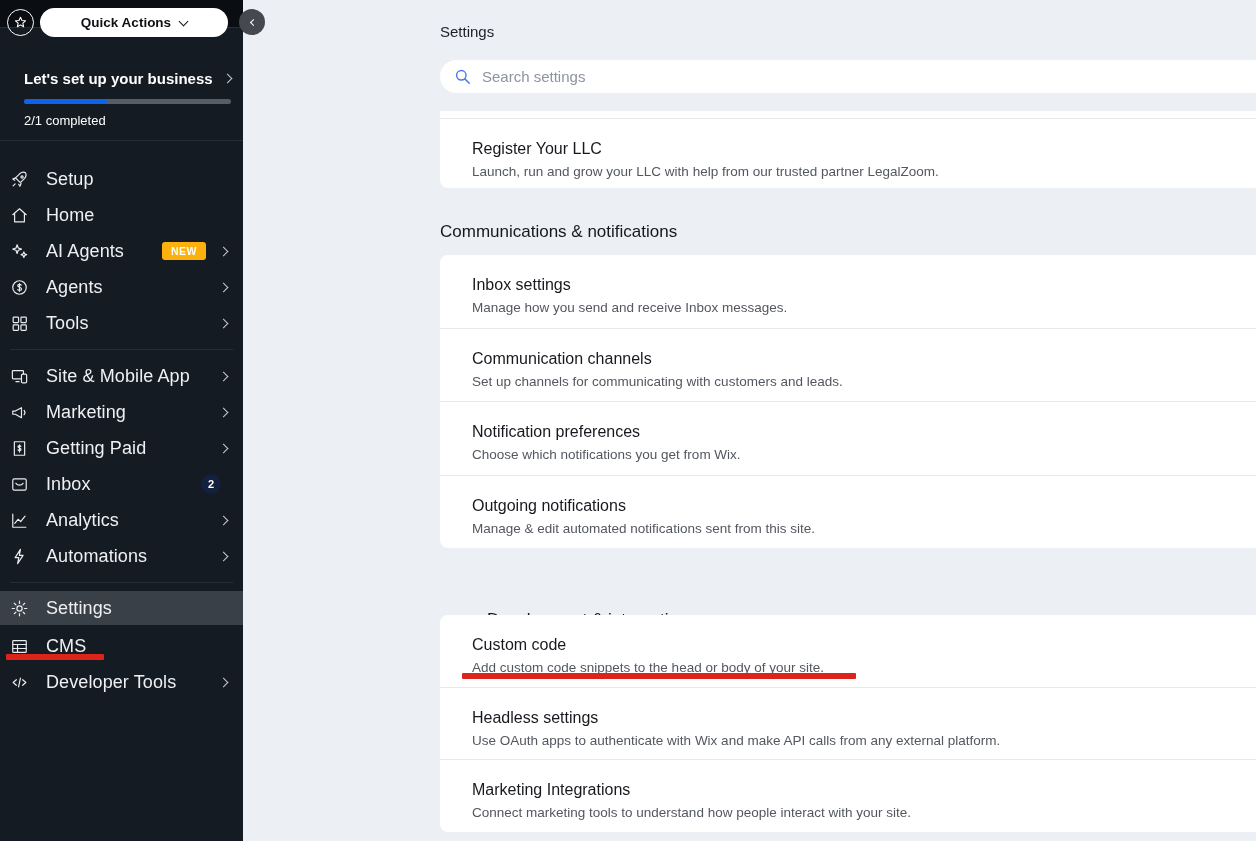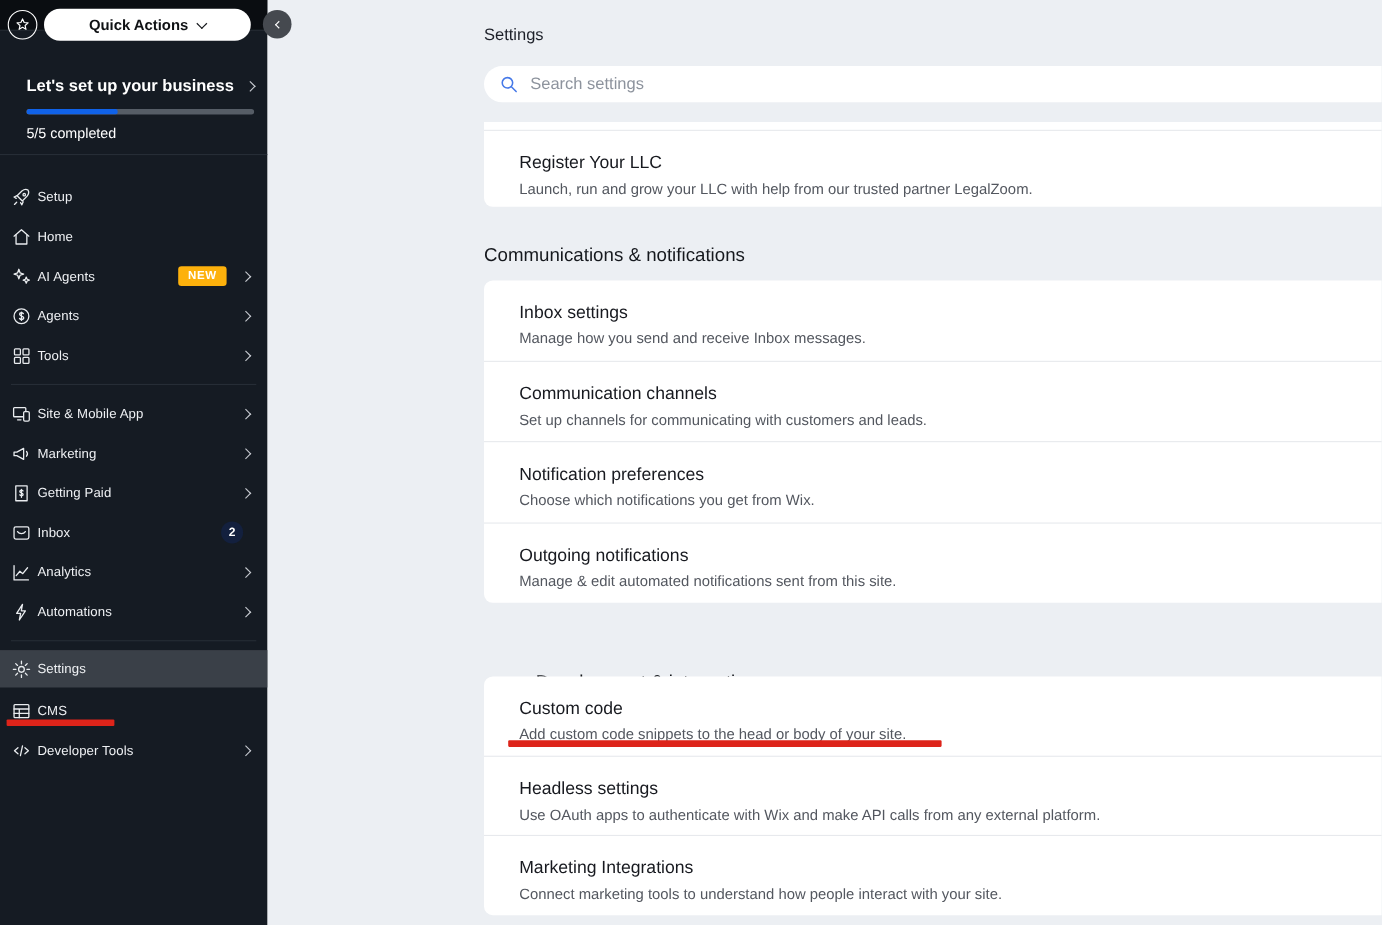--- a/index.html
+++ b/index.html
@@ -26,21 +26,21 @@
   .teaser-title{font-size:15px;font-weight:700;color:#fff;}
   .progress-track{margin-top:9px;height:5px;border-radius:3px;background:#565d66;overflow:hidden;}
   .progress-fill{height:100%;background:#1062e8;border-radius:3px;}
   .progress-label{margin-top:9px;font-size:13px;color:#fff;}
   .teaser-divider{position:absolute;top:140px;left:0;right:0;height:1px;background:#262d36;}
 
   .nav{position:absolute;top:161px;left:0;right:0;}
   .nav-item{height:36px;display:flex;align-items:center;padding:0 16px 0 10px;cursor:pointer;}
   .nav-item.active{height:34px;background:#3a4048;margin-bottom:3px;}
   .nav-item .icon{width:19px;height:19px;flex:none;}
-  .nav-label{margin-left:5px;font-size:12px;font-weight:500;color:#eef0f3;flex:1;letter-spacing:.1px;}
+  .nav-label{margin-left:17px;font-size:18px;font-weight:500;color:#eef0f3;flex:1;letter-spacing:.1px;}
   .nav-divider{height:1px;background:#262d36;margin:8px 10px;}
   .badge-new{background:var(--amber);color:#fff;font-size:10.5px;font-weight:700;padding:3px 9px;border-radius:3px;
     letter-spacing:.5px;margin-right:14px;}
   .badge-count{width:20px;height:20px;border-radius:50%;background:#13203e;color:#fff;font-size:11px;font-weight:700;
     display:flex;align-items:center;justify-content:center;margin-right:6px;}
 
   
   .chev{display:inline-block;width:7px;height:7px;border-right:1.6px solid #c8ccd2;border-bottom:1.6px solid #c8ccd2;flex:none;}
   .chev.right{transform:rotate(-45deg);}
   .chev.down{transform:rotate(45deg);margin-top:-3px;}
@@ -101,21 +101,21 @@
   </div>
 
   <div class="setup-teaser">
     <div class="teaser-row">
       <span class="teaser-title">Let's set up your business</span>
       <span class="chev right"></span>
     </div>
     <div class="progress-track">
       <div class="progress-fill" id="progress-fill" style="width: 40%;"></div>
     </div>
-    <div class="progress-label">5/5 completed</div>
+    <div class="progress-label">2/1 completed</div>
   </div>
   <div class="teaser-divider"></div>
 
   <nav class="nav" id="nav">
       <div class="nav-item">
         <span class="icon">
           <svg viewBox="0 0 24 24">
             <path d="M12.5 4.5c2.3-1.8 5.5-2 7-1 1 1.5.8 4.7-1 7l-5.5 5.5-6-6 5.5-5.5z"></path>
             <circle cx="15.2" cy="8.8" r="1.4"></circle>
             <path d="M7 10l-3.5 1.5L6 13M14 17l-1.5 3.5L11 18M4 20l2.5-2.5"></path>

